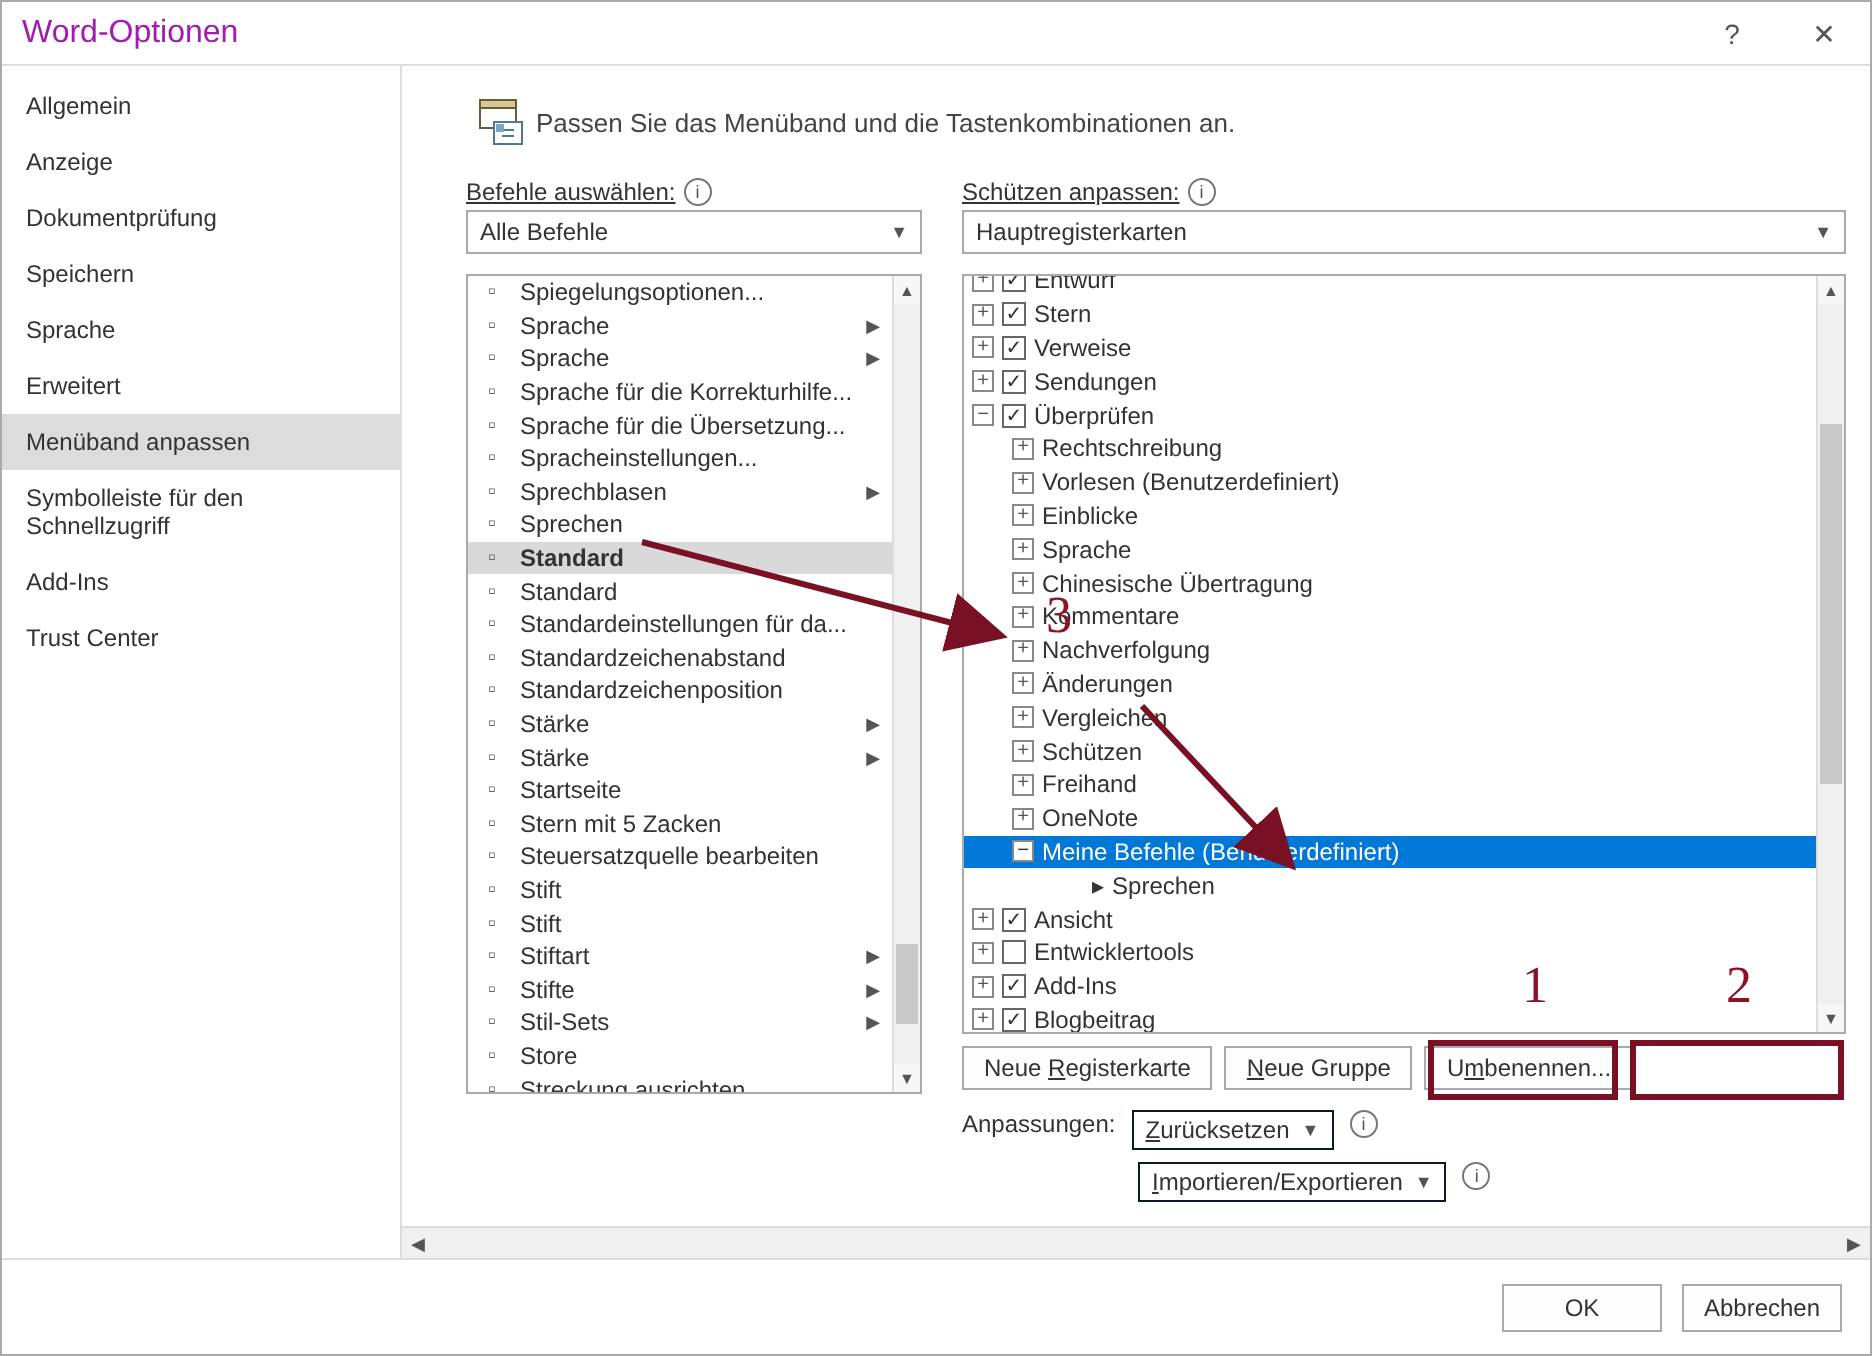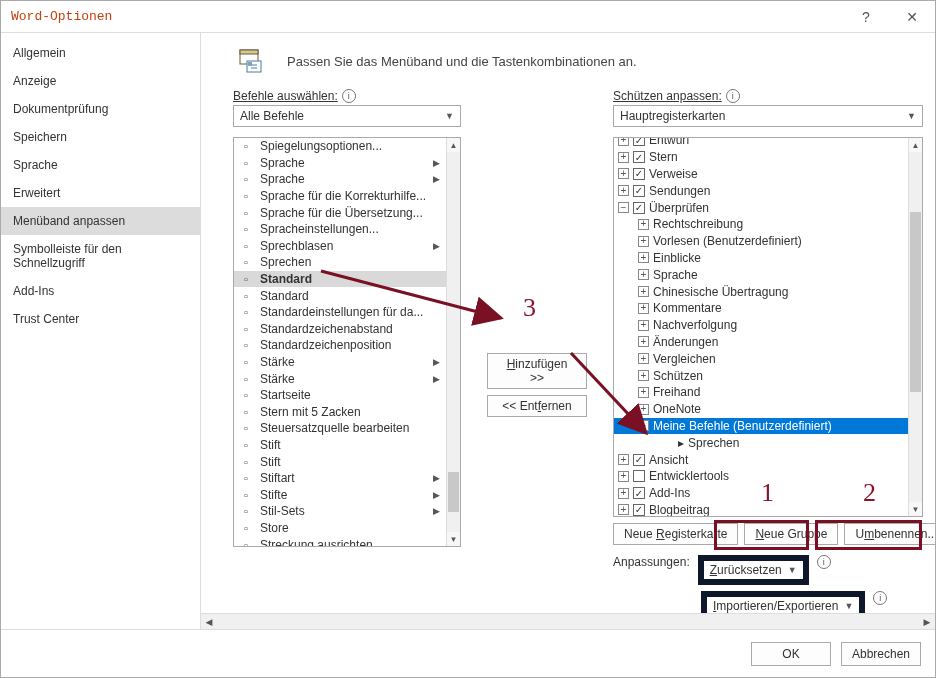--- a/index.html
+++ b/index.html
@@ -1,26 +1,26 @@
 <!DOCTYPE html>
 <html><head>
 <meta charset="utf-8">
 <style>
   * { box-sizing: border-box; }
   html,body { margin:0; padding:0; font-family: "Segoe UI", Tahoma, sans-serif; font-size:12px; color:#333; background:#fff; }
   .window { width:936px; height:678px; border:1px solid #aaa; position:relative; background:#fff; }
   .titlebar { height:32px; display:flex; align-items:center; padding:0 0 0 10px; border-bottom:1px solid #ddd; }
-  .titlebar .title { flex:1; font-size:13px; color:#c2410c;font-family:Liberation Mono, monospace; }
+  .titlebar .title { flex:1; font-size:16px; color:#a21caf; }
   .titlebar .tbtn { width:46px; height:32px; display:flex; align-items:center; justify-content:center; font-size:14px; color:#555; }
   .body { display:flex; height:calc(100% - 32px - 48px); }
   .sidebar { width:200px; border-right:1px solid #ddd; padding:6px 0; }
   .side-item { padding:7px 12px; cursor:pointer; color:#333; }
   .side-item.selected { background:#dcdcdc; }
   .content { flex:1; padding:10px 12px 0 12px; position:relative; overflow:hidden; }
-  .header { display:flex; align-items:center; gap:22px; margin:4px 0 14px 24px; }
+  .header { display:flex; align-items:center; gap:3px; margin:4px 0 14px 24px; }
   .header .icon { width:28px; height:28px; }
   .header .text { font-size:13px; color:#444; }
   .cols { display:flex; gap:0; }
   .col { display:flex; flex-direction:column;margin-left:20px; }
   .col.left { width:228px; }
   .col.mid { width:112px; display:flex; align-items:center; justify-content:center; }
   .col.right { flex:1; }
   .label-row { font-size:12px; color:#333; margin-bottom:2px; display:flex; align-items:center; gap:4px; }
   .label-row .u { text-decoration:underline; }
   .info-icon { width:14px; height:14px; border:1px solid #777; border-radius:50%; display:inline-flex; align-items:center; justify-content:center; font-size:9px; color:#555; }
@@ -43,21 +43,21 @@
   .tree .inner { position:absolute; left:0; top:0; right:14px; bottom:0; overflow:hidden; }
   .tree .scrollbar { position:absolute; right:0; top:0; width:14px; bottom:0; background:#f0f0f0; border-left:1px solid #ddd; }
   .tree-row { display:flex; align-items:center; height:16.8px; font-size:12px; white-space:nowrap; }
   .expander { width:11px; height:11px; border:1px solid #888; display:inline-flex; align-items:center; justify-content:center; font-size:10px; line-height:1; margin-right:4px; color:#555; background:#fff; }
   .cb { width:12px; height:12px; border:1px solid #666; display:inline-flex; align-items:center; justify-content:center; font-size:10px; margin-right:4px; background:#fff; }
   .tree-row.sel { background:#0078d7; color:#fff; }
   .tree-row.sel .expander, .tree-row.sel .cb { color:#333; }
   .below-tree { display:flex; gap:6px; margin-top:6px; }
   .below-tree .btn { flex:0 0 auto; }
   .cust-row { margin-top:10px; display:flex; align-items:flex-start; gap:8px; }
-  .dropbtn { border:6px solid #0f172a; padding:2px 6px; display:inline-flex; align-items:center; gap:6px; background:#fff; }
+  .dropbtn { border:1px solid #0f172a; padding:2px 6px; display:inline-flex; align-items:center; gap:6px; background:#fff; }
   .dropbtn .arrow { font-size:9px; color:#555; }
   .hscroll { position:absolute; left:0; right:0; bottom:0; height:16px; background:#f0f0f0; border-top:1px solid #ddd; display:flex; }
   .hscroll .sbtn { width:16px; display:flex; align-items:center; justify-content:center; font-size:9px; color:#555; }
   .hscroll .track { flex:1; position:relative; }
   .footer { height:48px; border-top:1px solid #ddd; display:flex; align-items:center; justify-content:flex-end; gap:10px; padding:0 14px; }
   .footer .btn { width:80px; text-align:center; padding:4px 0; }
   .annot-box { position:absolute; border:3px solid #7a1024; pointer-events:none; }
   .annot-num { position:absolute; color:#8a1328; font-size:26px; font-family:"Times New Roman", serif; pointer-events:none; }
   svg.arrow-svg { position:absolute; pointer-events:none; }
   .thumb { position:absolute; left:1px; right:1px; background:#c8c8c8; }
@@ -228,30 +228,20 @@
             <div class="scrollbar">
               <div class="scroll-btn">▲</div>
               <div style="position:relative; flex:1; height:calc(100% - 28px);">
                 <div class="thumb" style="top:320px; height:40px;"></div>
               </div>
               <div class="scroll-btn" style="position:absolute;bottom:0;left:0;right:0;">▼</div>
             </div>
           </div>
         </div>
 
-        <div class="col mid">
-          <div class="mid-btns">
-            <div class="btn">
-              <span class="u">H</span><span>inzufügen &gt;&gt;</span>
-            </div>
-            <div class="btn">
-              <span>&lt;&lt; Ent</span><span class="u">f</span><span>ernen</span>
-            </div>
-          </div>
-        </div>
 
         <div class="col right">
           <div class="label-row">
             <span><span class="u">Schützen anpassen:</span></span>
             <span class="info-icon">i</span>
           </div>
           <div class="dropdown">
             <span>Hauptregisterkarten</span>
             <span class="arrow">▼</span>
           </div>

